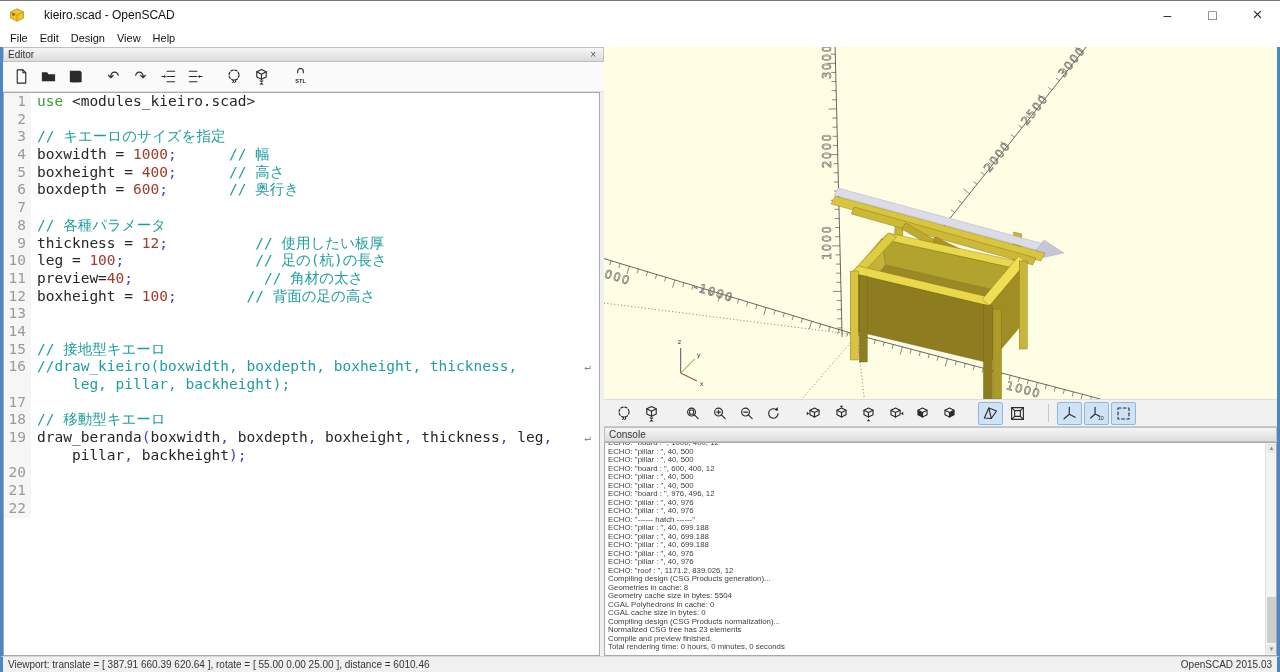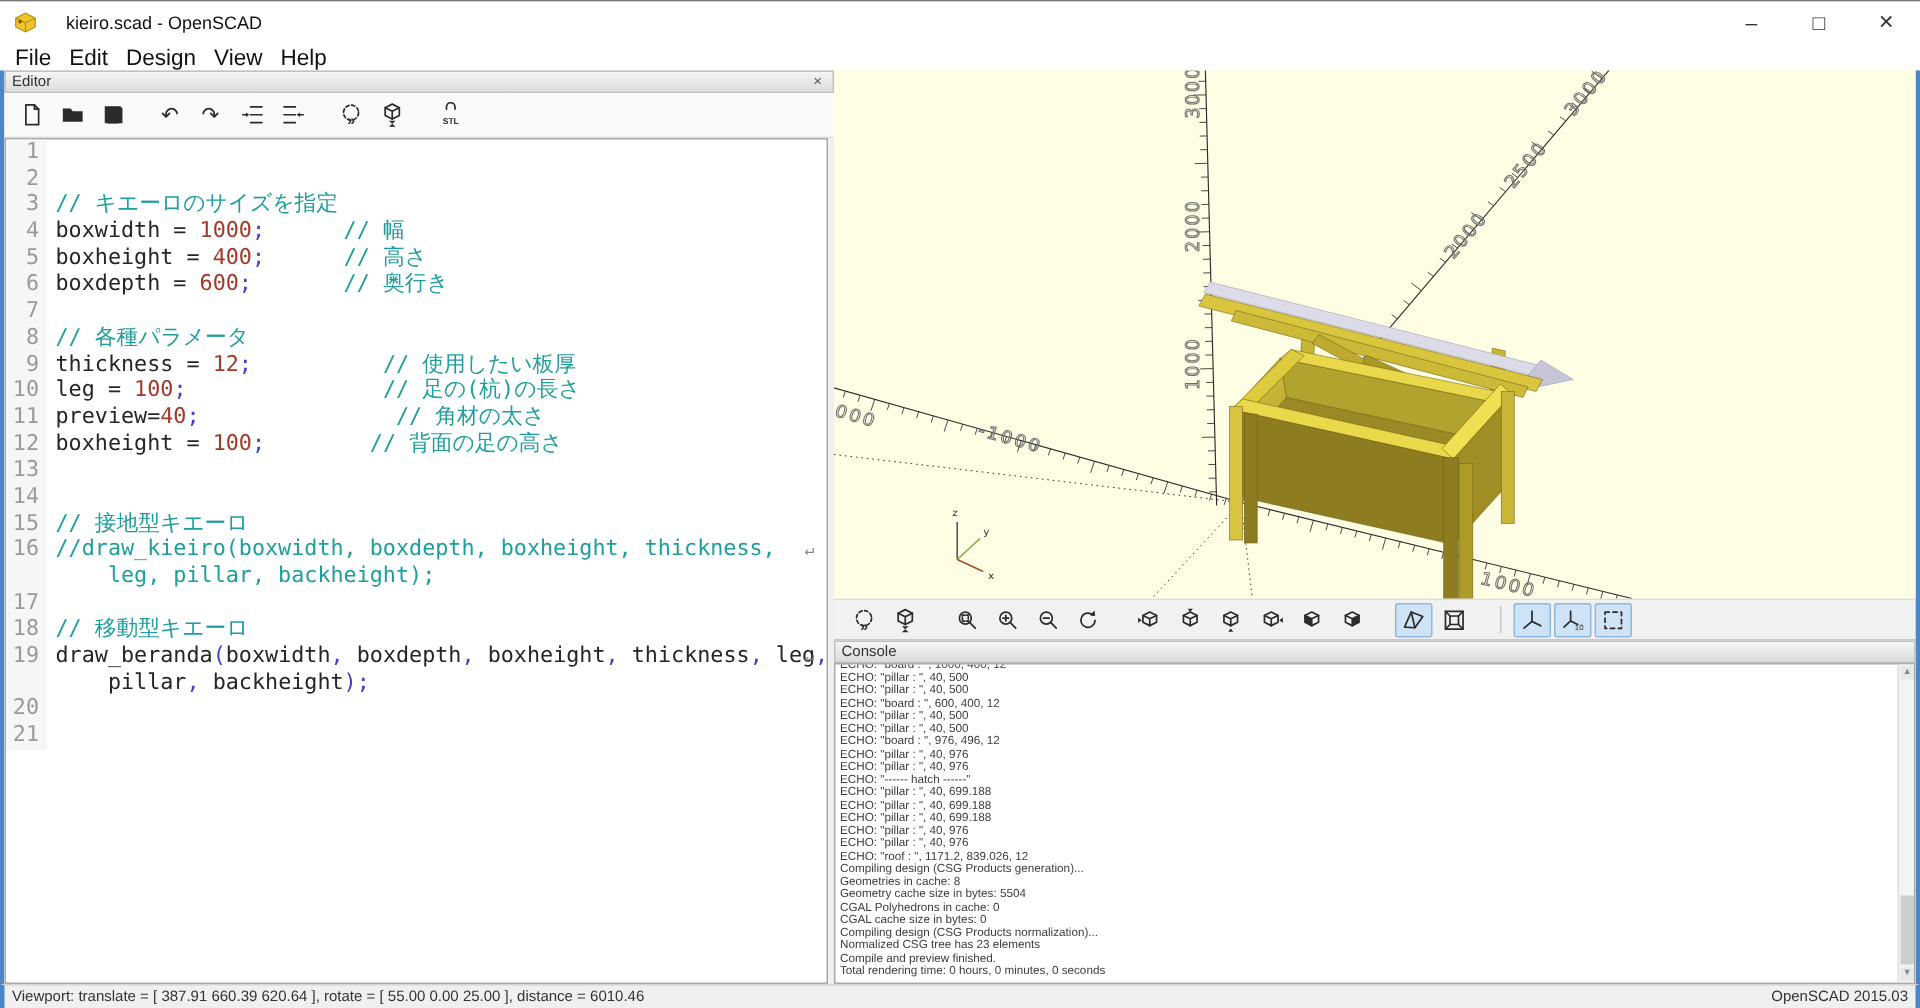--- a/index.html
+++ b/index.html
@@ -12,24 +12,24 @@
   
   #titlebar { height:28px; display:flex; align-items:center; background:#fff; }
   #app-icon { width:18px; height:18px; margin:0 6px 0 8px; }
   #title-text { font-size:12px; color:#111;padding-left:12px; }
   #win-controls { margin-left:auto; display:flex; height:100%; }
   .win-btn { width:45px; height:100%; display:flex; align-items:center; justify-content:center;
              font-size:14px; color:#333; }
   .win-btn.close { font-size:17px; }
   
   #menubar { height:18px; display:flex; align-items:center; padding-left:4px; background:#fff; }
-  .menu-item { font-size:15px; color:#111; padding:0 6px; }
+  .menu-item { font-size:11px; color:#111; padding:0 6px; }
   
   #main { display:flex; height:609px; border-left:3px solid #4a86c8; border-right:3px solid #4a86c8; background:#f0f0f0; }
-  #editor-pane { width:553px; display:flex; flex-direction:column; background:#f0f0f0; }
+  #editor-pane { width:601px; display:flex; flex-direction:column; background:#f0f0f0; }
   .dock-header { height:15px; background:linear-gradient(#f5f5f5,#dcdcdc); border:1px solid #c0c0c0;
                  display:flex; align-items:center; font-size:10px; color:#333; padding:0 4px; }
   .dock-close { margin-left:auto; font-size:10px; color:#555; padding:0 3px; }
   #editor-toolbar { height:30px; background:#fafafa; border-bottom:1px solid #e0e0e0;
                     display:flex; align-items:center; padding-left:6px; }
   .tb-group { display:flex; align-items:center; margin-right:12px; }
   .tb-btn { width:24px; height:24px; display:flex; align-items:center; justify-content:center; margin-right:3px; }
   
   #code-area { flex:1; background:#fff; border:1px solid #a9a9a9; margin-right:4px; overflow:hidden; position:relative;
                font-family:"DejaVu Sans Mono", monospace; }
@@ -176,20 +176,21 @@
               <svg viewBox="0 0 18 18" class="ic">
                 <path d="M6 5V3.5a3 3 0 0 1 6 0V5"></path>
                 <text x="9" y="15.5" font-size="6" font-weight="bold" text-anchor="middle">STL</text>
               </svg>
             </div>
           </div>
         </div>
       <div id="code-area">
           <div class="code-row">
             <span class="gutter">1</span>
+            <span class="codetext"><span class="tk-kw">use </span><span class="tk-pt">&lt;modules_kieiro.scad&gt;</span></span>
           </div>
           <div class="code-row">
             <span class="gutter">2</span>
             <span class="codetext"></span>
           </div>
           <div class="code-row">
             <span class="gutter">3</span>
             <span class="codetext"><span class="tk-cm">// キエーロのサイズを指定</span></span>
           </div>
           <div class="code-row">
@@ -265,20 +266,24 @@
           <div class="code-row">
             <span class="gutter"></span>
             <span class="codetext"><span class="tk-pt">    pillar</span><span class="tk-pu">,</span><span class="tk-pt"> backheight</span><span class="tk-pu">);</span></span>
           </div>
           <div class="code-row">
             <span class="gutter">20</span>
             <span class="codetext"></span>
           </div>
           <div class="code-row">
             <span class="gutter">21</span>
+            <span class="codetext"></span>
+          </div>
+          <div class="code-row">
+            <span class="gutter">22</span>
             <span class="codetext"></span>
           </div>
         </div>
     </div>
 
     <div id="right-col">
 
       <div id="viewport">
         <svg width="100%" height="352" viewBox="0 0 667 352" preserveAspectRatio="none">
           <rect x="0" y="0" width="667" height="352" fill="#FFFEE5"></rect>

